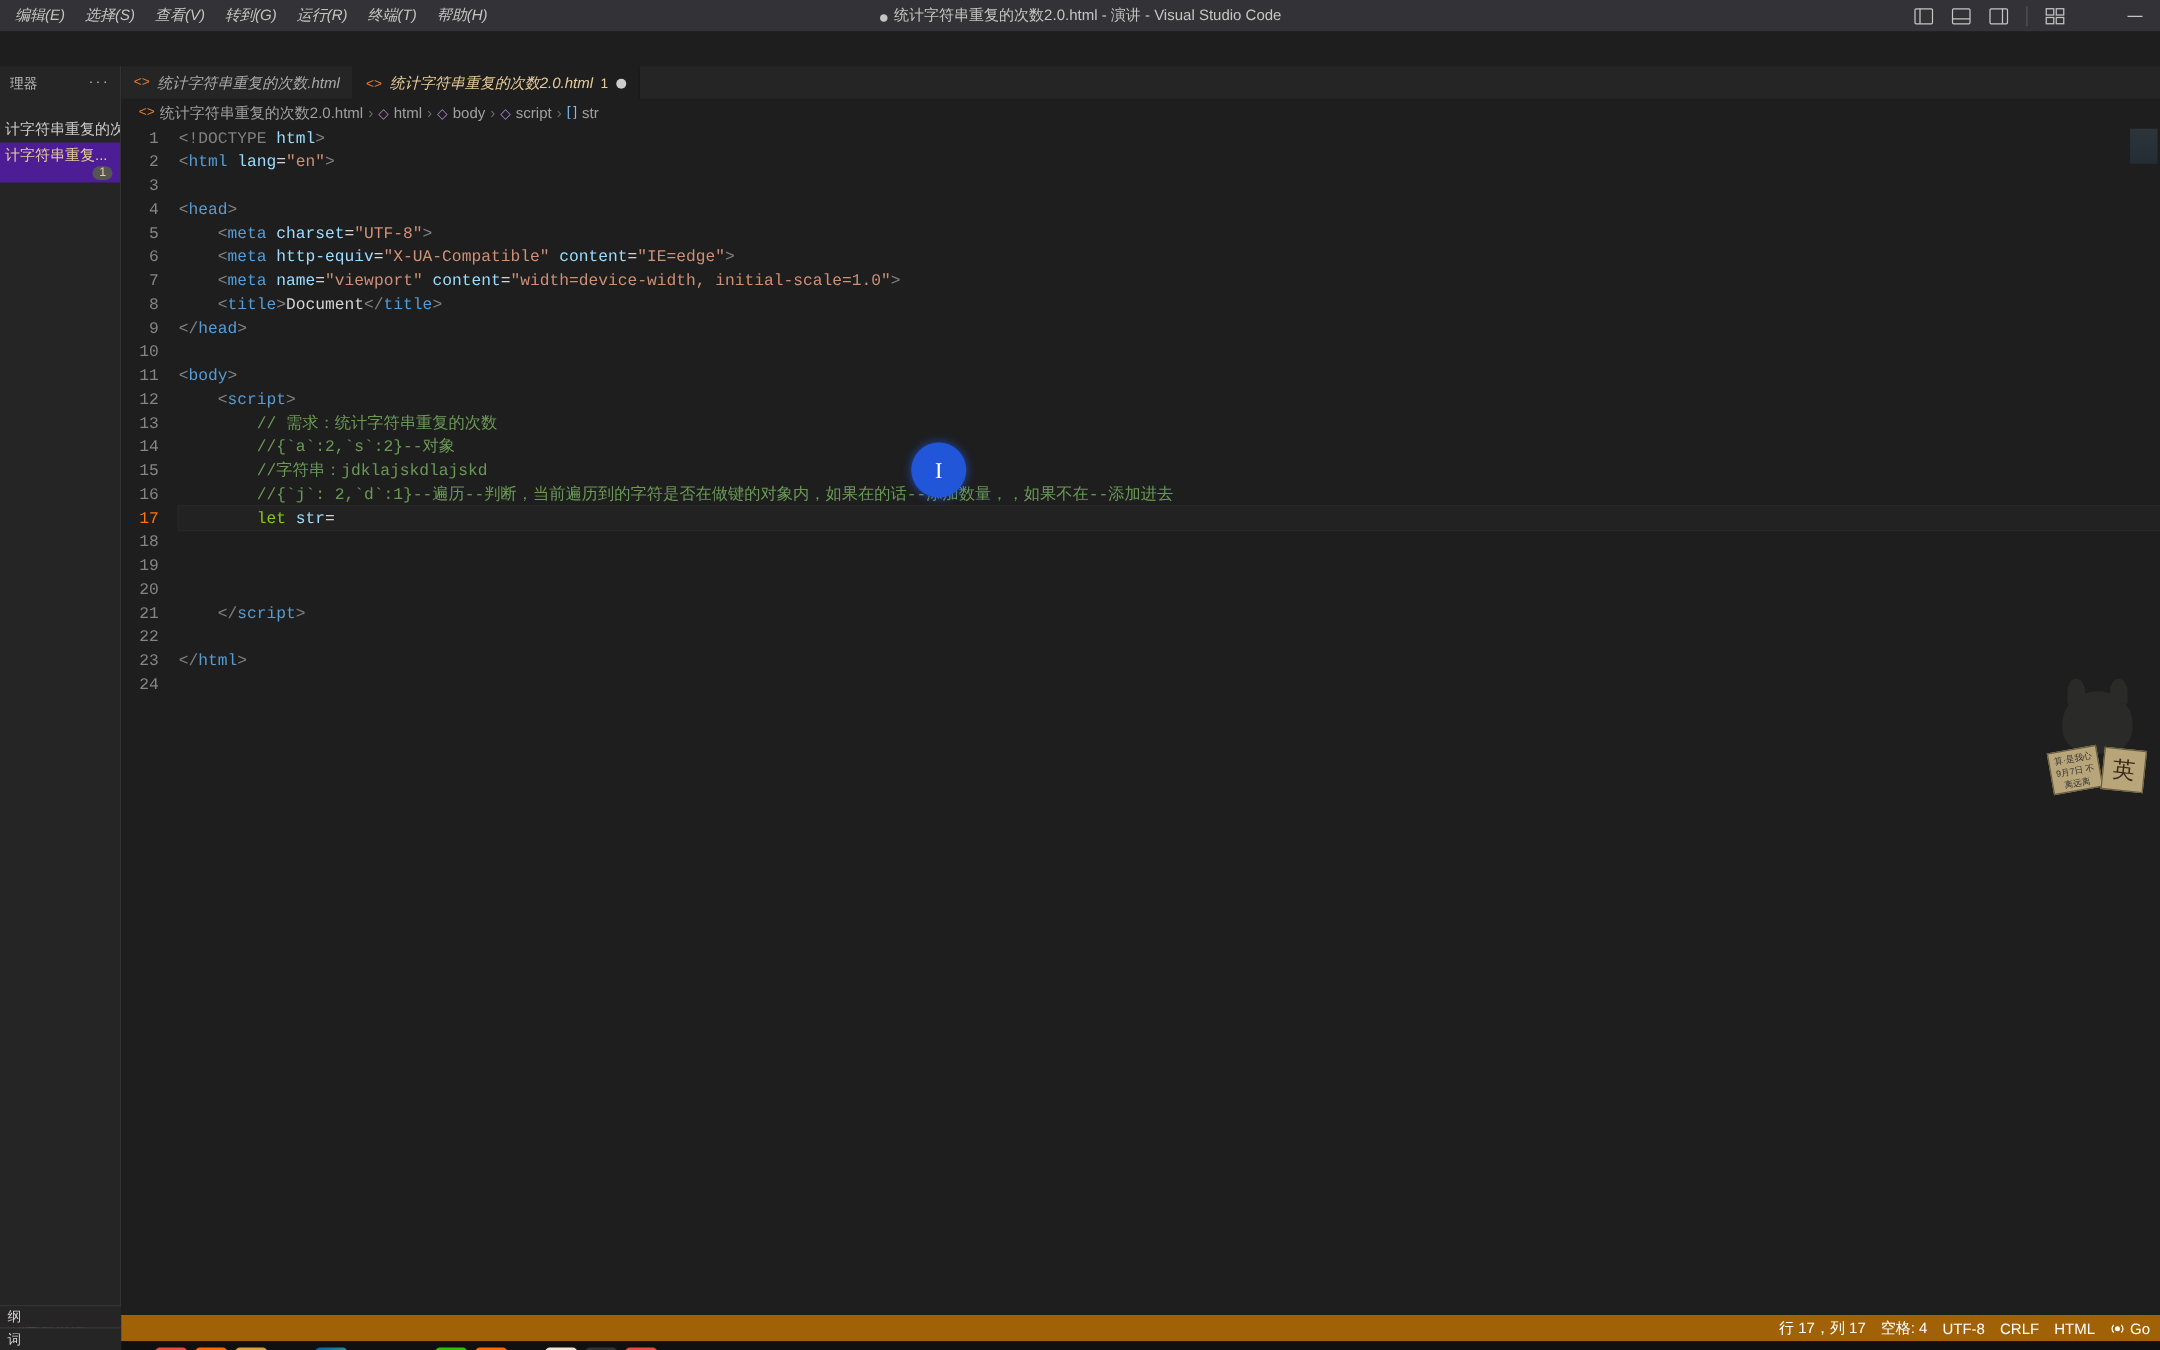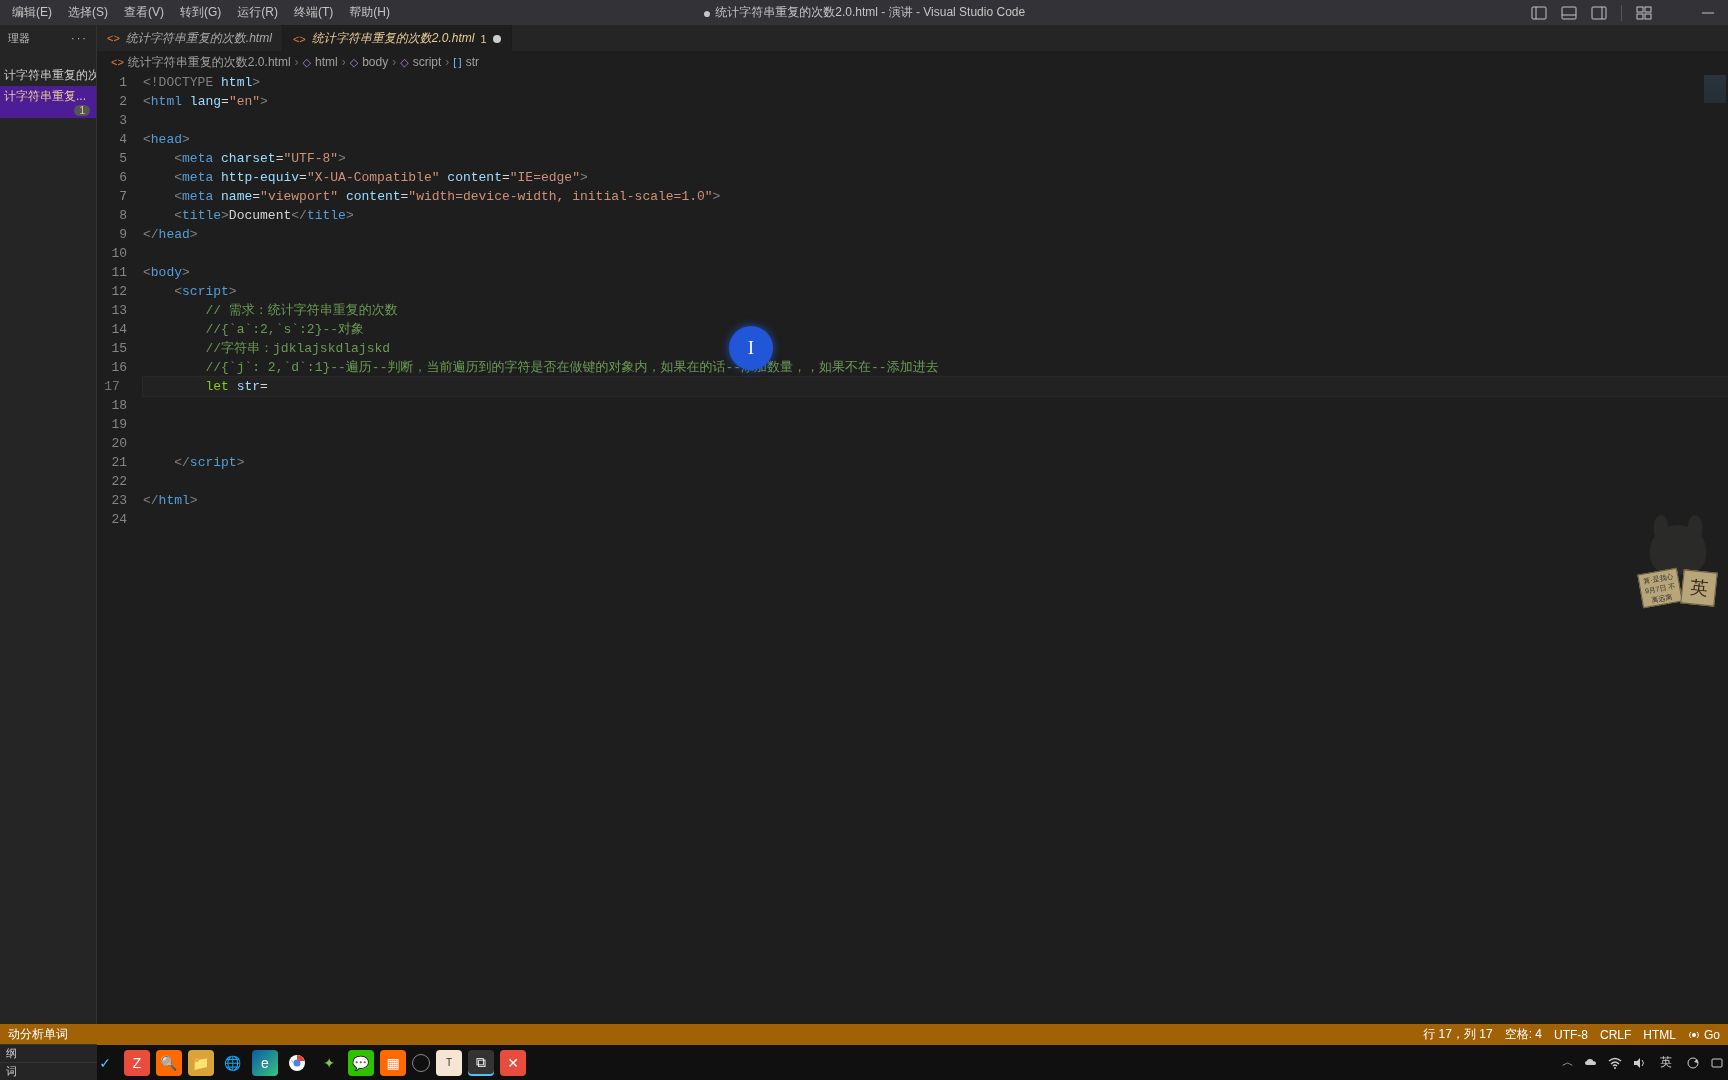--- a/index.html
+++ b/index.html
@@ -1,29 +1,29 @@
 <!DOCTYPE html>
 <html><head>
 <meta charset="utf-8">
 <style>
 * { margin: 0; padding: 0; box-sizing: border-box; }
 body { font-family: "Microsoft YaHei", "Segoe UI", sans-serif; font-size: 12px; background: #1e1e1e; color: #cccccc; overflow: hidden; width: 1728px; height: 1080px; }
 
 
 .title-bar { height: 25px; background: #333337; display: flex; align-items: center; color: #c5c5c5; position: relative; }
 .menu-bar { display: flex; gap: 0; padding-left: 4px; }
-.menu-item { padding: 4px 8px; font-size: 12px; cursor: pointer; }
+.menu-item { padding: 4px 8px; font-size: 12px; cursor: pointer; font-style: italic; }
 .window-title { position: absolute; left: 50%; transform: translateX(-50%); font-size: 12px; display: flex; align-items: center; gap: 4px; }
 .window-title .dot { font-size: 14px; }
 .title-controls { margin-left: auto; display: flex; gap: 14px; padding-right: 12px; align-items: center; }
 .title-controls svg { width: 16px; height: 16px; stroke: #c5c5c5; fill: none; stroke-width: 1; }
 .title-sep { width: 1px; height: 16px; background: #555; }
 
 
-.main-area { display: flex; height: 999px; }
+.main-area { display: flex; height: 999px; margin-top: 28px; }
 
 
 .sidebar { width: 97px; background: #252526; border-right: 1px solid #333; }
 .sidebar-header { height: 26px; display: flex; align-items: center; padding: 0 8px; font-size: 11px; color: #bbb; justify-content: space-between; }
 .sidebar-header .dots { letter-spacing: 2px; }
 .file-tree { margin-top: 14px; }
 .file-tree-item { padding: 2px 4px; font-size: 12px; white-space: nowrap; overflow: hidden; }
 .file-tree-item.active { background: #4c1d95; color: #e8cc9a; }
 .file-tree-item .badge { float: right; font-size: 10px; background: #555; border-radius: 8px; padding: 0 5px; margin-right: 2px; }
 
@@ -44,21 +44,21 @@
 .crumb { display: flex; align-items: center; gap: 4px; }
 .crumb-sep { color: #6a6a6a; }
 .crumb .cube-icon { color: #b180d7; font-size: 11px; }
 .crumb .var-icon { color: #75beff; font-size: 11px; }
 .crumb .file-icon { color: #e37933; font-size: 11px; }
 
 
 .code-area { flex: 1; display: flex; position: relative; font-family: Consolas, "Courier New", monospace; font-size: 13px; line-height: 19px; }
 .gutter { width: 46px; text-align: right; color: #858585; padding-right: 16px; padding-top: 0; user-select: none; }
 .gutter .ln { height: 19px; }
-.gutter .ln.current { color: #737373; text-align: center; }
+.gutter .ln.current { color: #f97316; }
 .code-lines { flex: 1; position: relative; }
 .code-line { height: 19px; white-space: pre; }
 .code-line.current-line { background: rgba(255,255,255,0.02); outline: 1px solid #282828; }
 
 
 .t-doctype { color: #808080; }
 .t-tag { color: #569cd6; }
 .t-angle { color: #808080; }
 .t-attr { color: #9cdcfe; }
 .t-str { color: #ce9178; }

